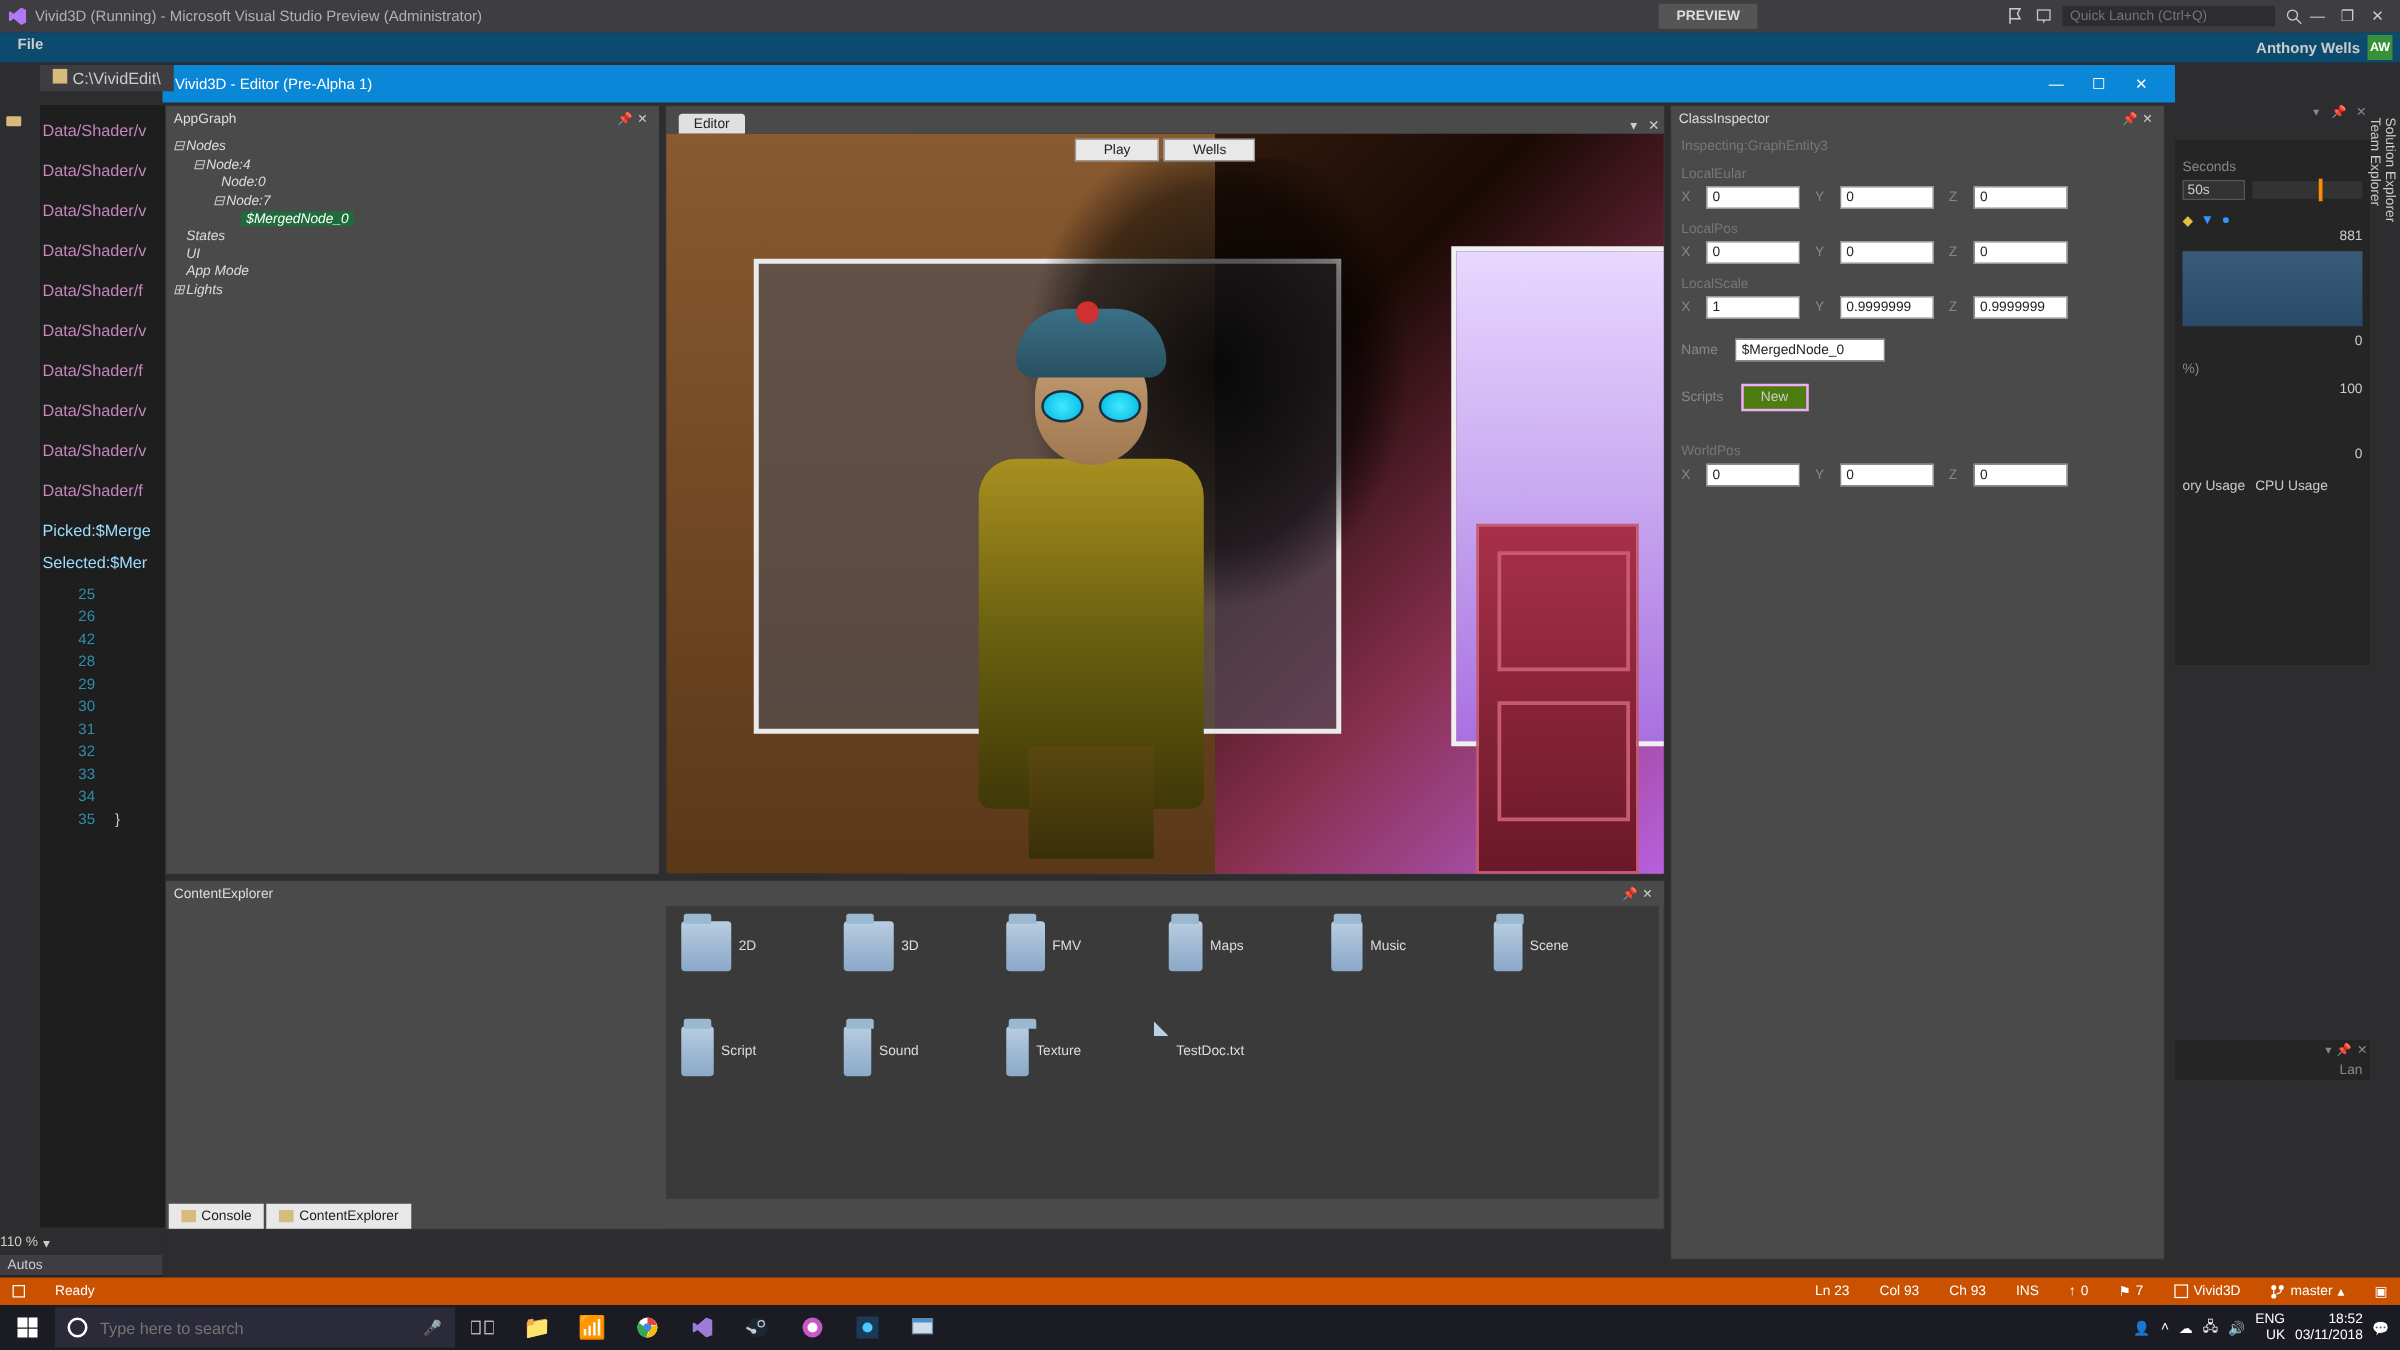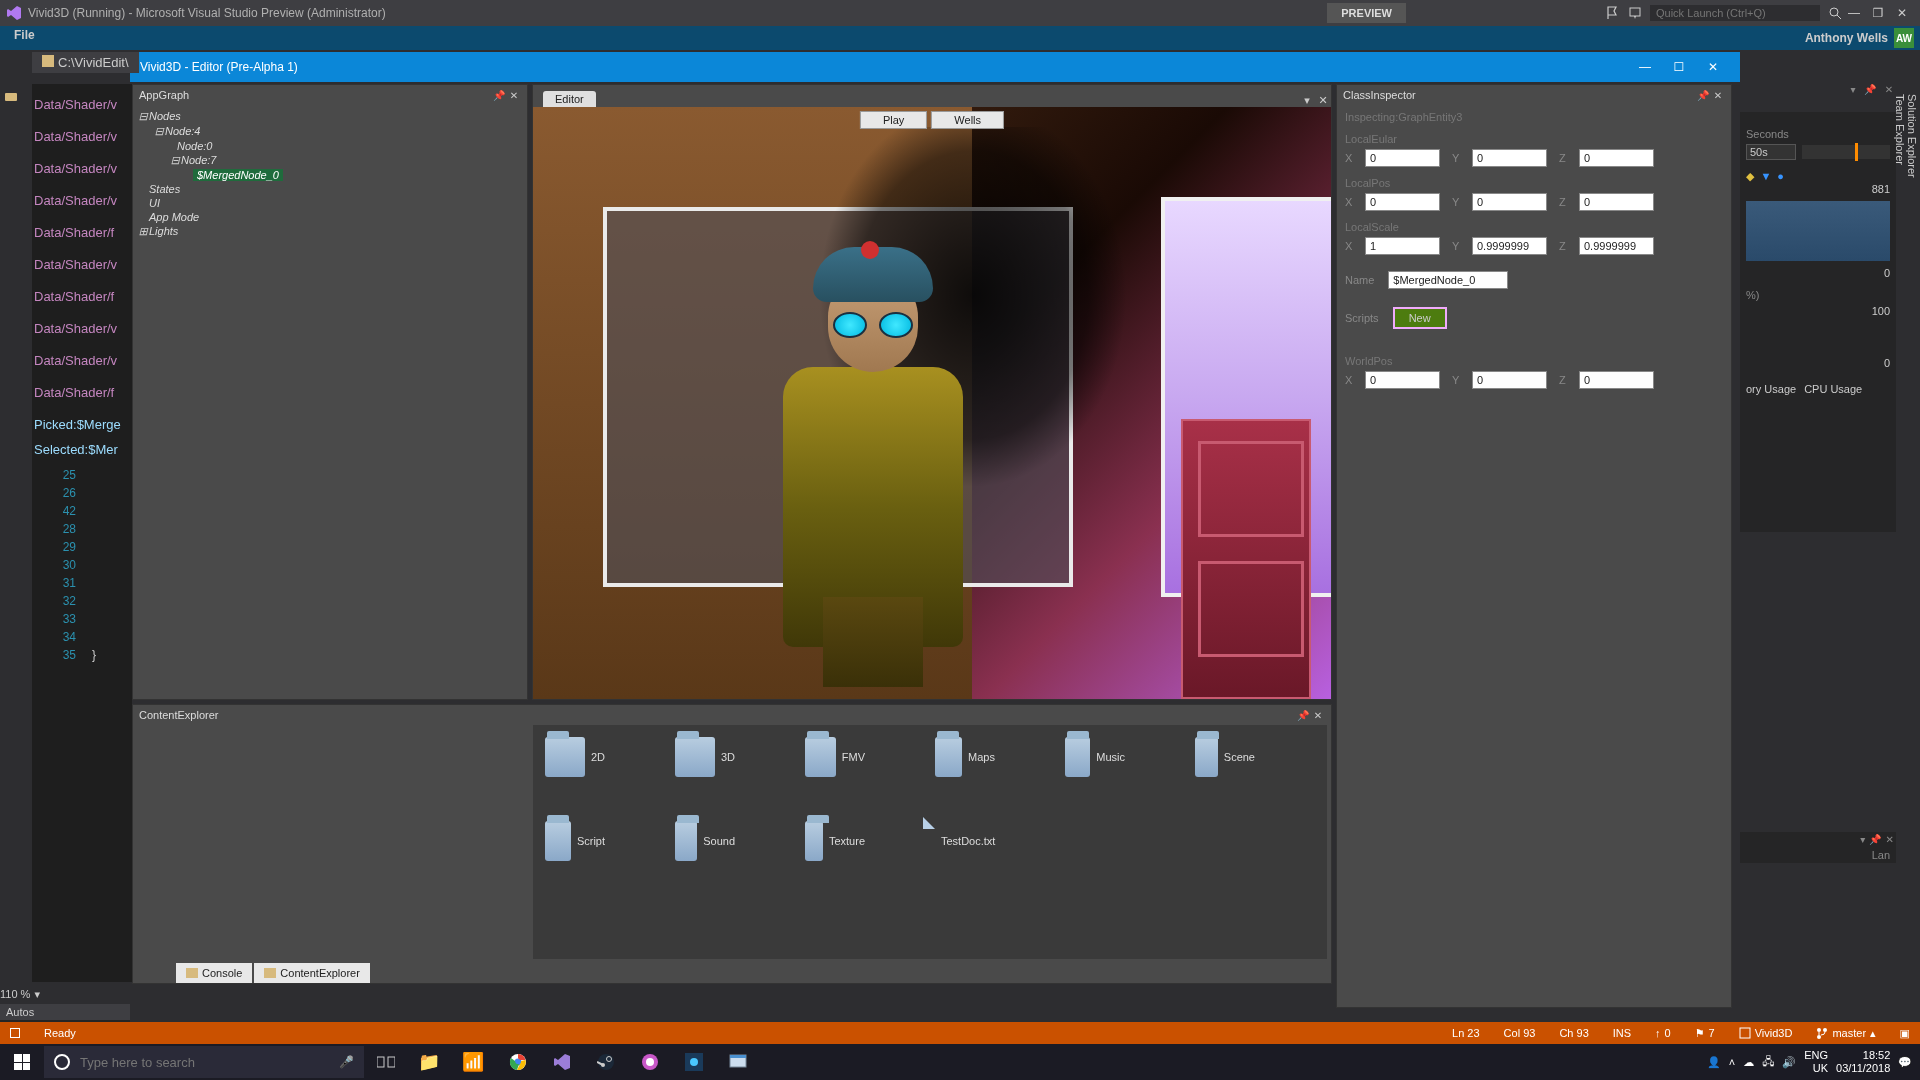--- a/index.html
+++ b/index.html
@@ -105,21 +105,21 @@
 .content-exp { left: 132px; top: 620px; width: 1200px; height: 280px; }
 .ce-left { position: absolute; top: 20px; left: 0; width: 396px; bottom: 0; background: #4a4a4a; }
 .ce-right { position: absolute; top: 20px; left: 400px; right: 4px; bottom: 24px; background: #3a3a3a; padding: 12px; display: flex; flex-wrap: wrap; align-content: flex-start; gap: 40px 70px; }
 .ce-item { width: 60px; display: flex; flex-direction: row; align-items: center; gap: 6px; cursor: pointer; }
 .folder-icon { width: 54px; height: 40px; background: linear-gradient(180deg, #b8cde0, #8aa8c8); border-radius: 3px; position: relative; }
 .folder-icon::before { content: ''; position: absolute; top: -6px; left: 2px; width: 22px; height: 8px; background: #9ab8d0; border-radius: 2px 2px 0 0; }
 .file-icon { width: 40px; height: 48px; background: linear-gradient(180deg, #fff, #d8e8f8); border-radius: 2px; position: relative; }
 .file-icon::before { content:''; position:absolute; top:0; right:0; width:12px; height:12px; background:#b8d0e8; clip-path: polygon(0 0, 100% 100%, 0 100%); }
 .ce-item span { color: #ddd; font-size: 11px; }
 
-.ce-bottom-tabs { position: absolute; bottom: 0; left: 0; height: 20px; display: flex; gap: 2px; padding: 0 2px; margin-left: 41px; }
+.ce-bottom-tabs { position: absolute; bottom: 0; left: 0; height: 20px; display: flex; gap: 2px; padding: 0 2px; }
 .ce-bottom-tabs .cbt { background: #e8e8e8; color: #222; font-size: 11px; padding: 1px 10px; display: flex; align-items: center; gap: 4px; }
 
 
 .right-gutter { position: absolute; right: 0; top: 0; width: 24px; bottom: 0; background: #2d2d30; writing-mode: vertical-rl; color: #ccc; font-size: 11px; padding: 10px 2px; }
 .right-diag { position: absolute; right: 24px; top: 28px; width: 156px; height: 420px; background: #252526; color: #ccc; font-size: 11px; padding: 6px; }
 .right-diag .sec { color: #888; margin: 10px 0 4px; }
 .right-diag input { width: 50px; background: #333; border: 1px solid #555; color: #ccc; font-size: 11px; padding: 1px 3px; }
 .right-diag .graph { height: 60px; background: linear-gradient(180deg, #3a5a7a, #2a4a6a); margin: 6px 0; }
 .right-diag .val { text-align: right; color: #ccc; }
 .right-diag-tabs { position: absolute; right: 24px; top: 0; display: flex; gap: 4px; }

